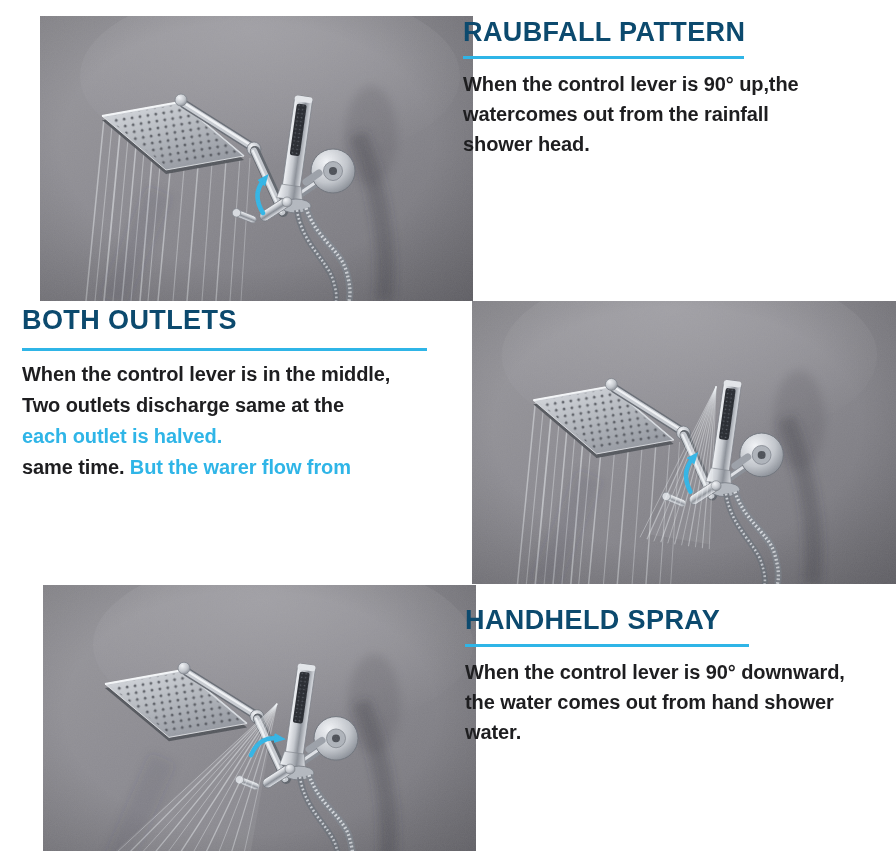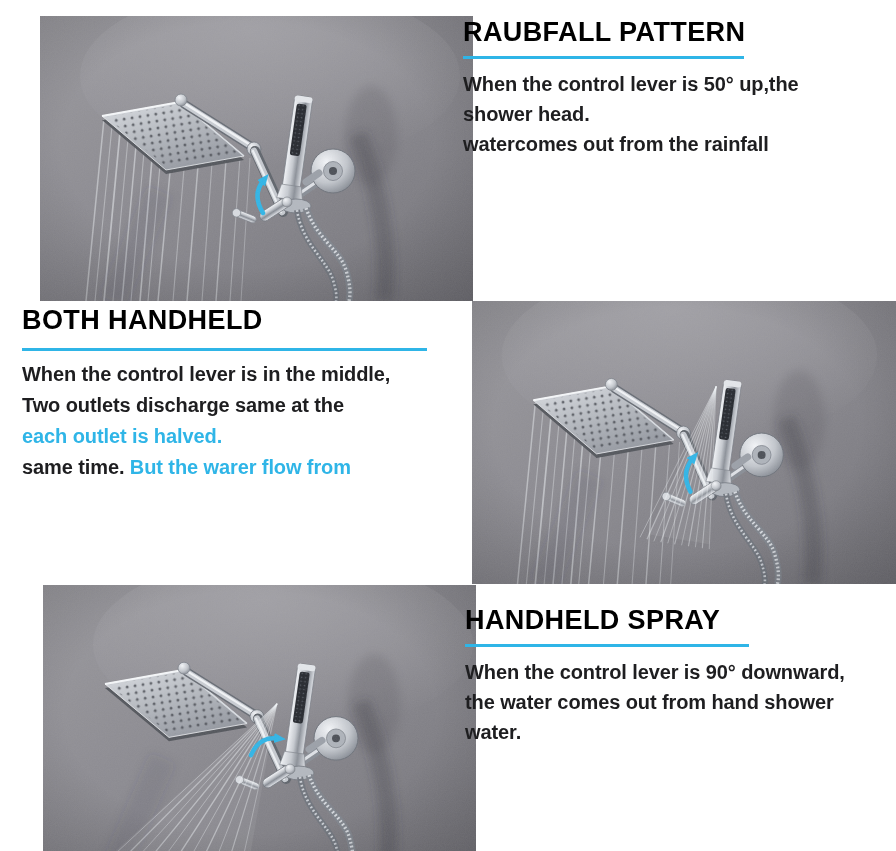--- a/index.html
+++ b/index.html
@@ -13,21 +13,21 @@
   .photo2{left:432px;top:285px;width:428px;height:283px}
   .photo3{left:3px;top:569px;width:433px;height:282px}
 
   .text-block{position:absolute;color:#1e1e20}
   .tb1{left:463px;top:14px;width:420px}
   .tb2{left:22px;top:300px;width:408px}
   .tb3{left:465px;top:602px;width:420px}
 
   .text-block h2{
     margin:0;font-weight:bold;font-size:27px;line-height:36px;
-    color:#000000;letter-spacing:0.4px;white-space:nowrap;
+    color:#0c4a6e;letter-spacing:0.4px;white-space:nowrap;
   }
   .tb2 h2{line-height:40px}
   .rule{height:3px;background:#2fb5e7}
   .tb1 .rule{width:281px;margin:6px 0 10px}
   .tb2 .rule{width:405px;margin:8px 0 8px}
   .tb3 .rule{width:284px;margin:6px 0 10px}
 
   p.line{margin:0;font-size:20px;font-weight:600;line-height:30px;letter-spacing:-0.1px;white-space:nowrap}
   .tb2 p.line{line-height:31px}
   .cyan{color:#2fb5e7}
@@ -174,27 +174,27 @@
     <use href="#product"></use>
     <path d="M223,197 Q212,179 223,165" fill="none" stroke="#2fb5e7" stroke-width="4.5" stroke-linecap="round" marker-end="url(#arrowM)"></path>
     <rect width="433" height="285" fill="url(#vignetteG)"></rect>
     <rect width="433" height="285" filter="url(#grainF)" opacity="0.55"></rect>
   </svg>
 </figure>
 
 <section class="text-block tb1">
   <h2>RAUBFALL PATTERN</h2>
   <div class="rule"></div>
-  <p class="line">When the control lever is 50° up,the</p>
+  <p class="line">When the control lever is 90° up,the</p>
+  <p class="line">watercomes out from the rainfall</p>
   <p class="line">shower head.</p>
-  <p class="line">watercomes out from the rainfall</p>
 </section>
 
 <section class="text-block tb2">
-  <h2><span>BOTH HANDHELD</span><br>
+  <h2><span>BOTH OUTLETS</span><br>
     </h2>
   <div class="rule"></div>
   <p class="line">When the control lever is in the middle,</p>
   <p class="line">Two outlets discharge same at the</p>
   <p class="line cyan">each outlet is halved.</p>
   <p class="line"><span>same time. </span><span class="cyan">But the warer flow from</span></p>
 </section>
 
 <figure class="photo photo2">
   <svg viewBox="0 0 433 285" preserveAspectRatio="none">

